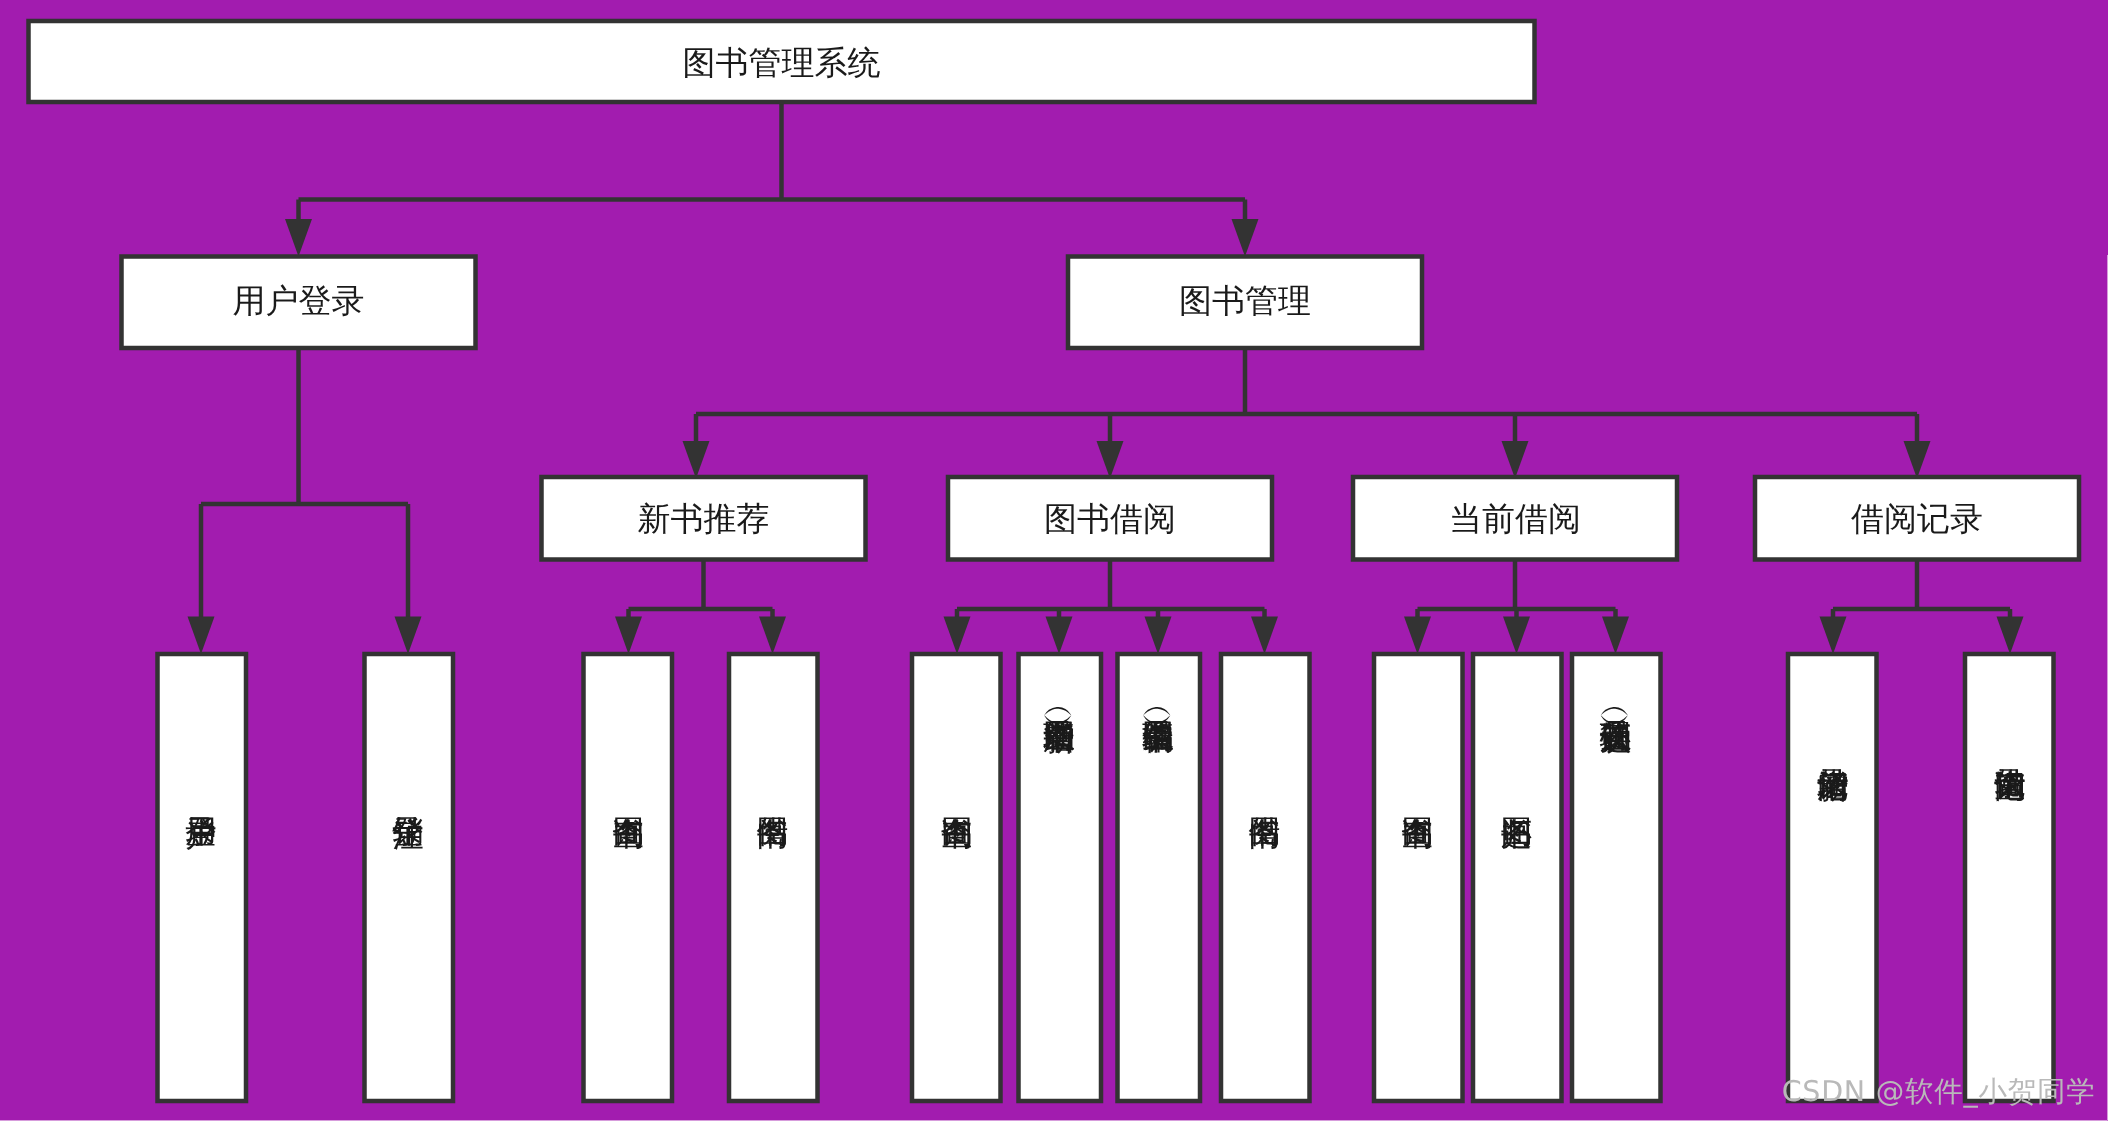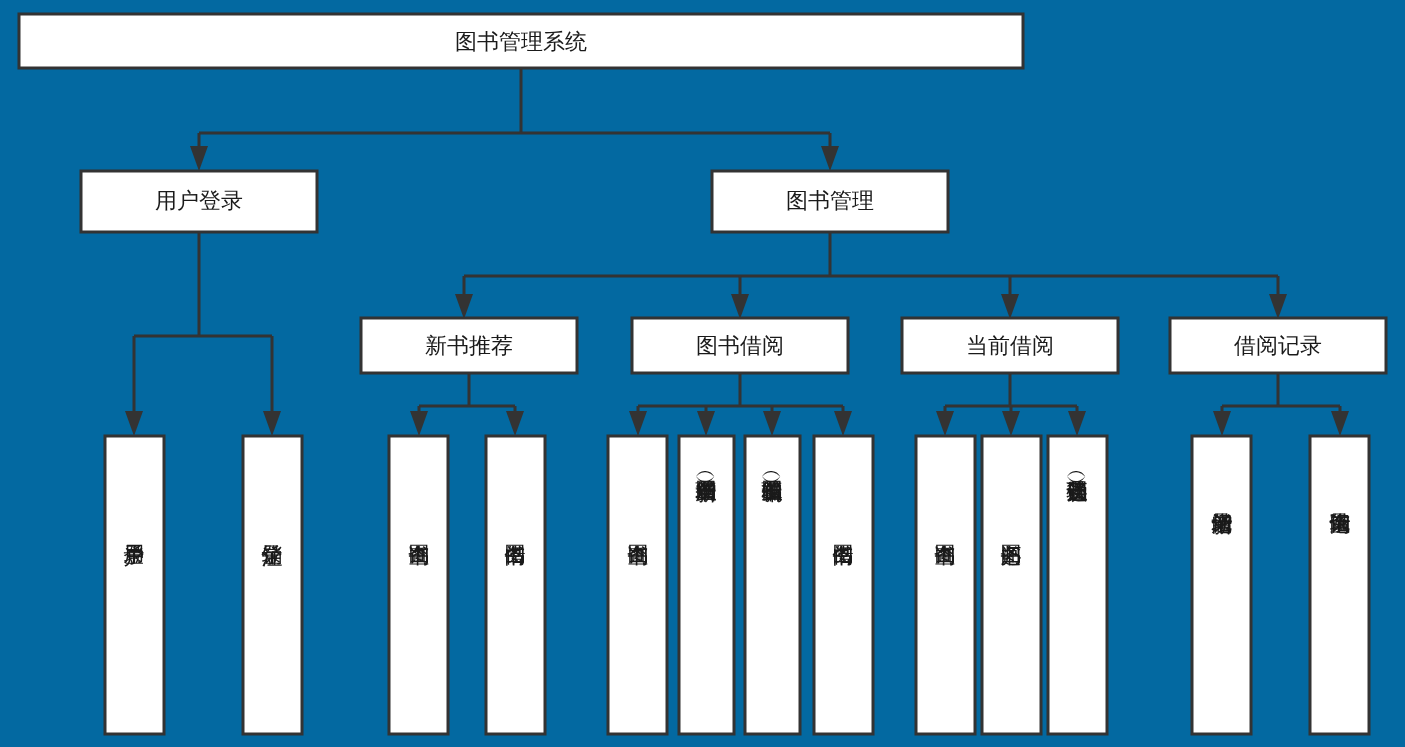--- a/index.html
+++ b/index.html
@@ -7,21 +7,21 @@
     padding: 0;
     background: #ffffff;
   }
   body {
     font-family: "DejaVu Sans", "Liberation Sans", sans-serif;
   }
   #diagram-root {
     position: relative;
     width: 1405px;
     height: 747px;
-    background: #0369a1;
+    background: #a21caf;
     overflow: hidden;
   }
   svg.flow {
     position: absolute;
     left: 0;
     top: 0;
     width: 1405px;
     height: 747px;
   }
   .node-box {
@@ -237,14 +237,15 @@
       <text class="node-label-vertical" x="1222" y="496" writing-mode="tb" glyph-orientation-vertical="0">新增借阅记录</text>
     </g>
 
     <g>
       <rect class="node-box" x="1310" y="436" width="59" height="298"></rect>
       <text class="node-label-vertical" x="1340" y="496" writing-mode="tb" glyph-orientation-vertical="0">查询借阅记录</text>
     </g>
 
   </svg>
 
+  <div class="watermark">CSDN @软件_小贺同学</div>
 
 </div>
 
 </body></html>

